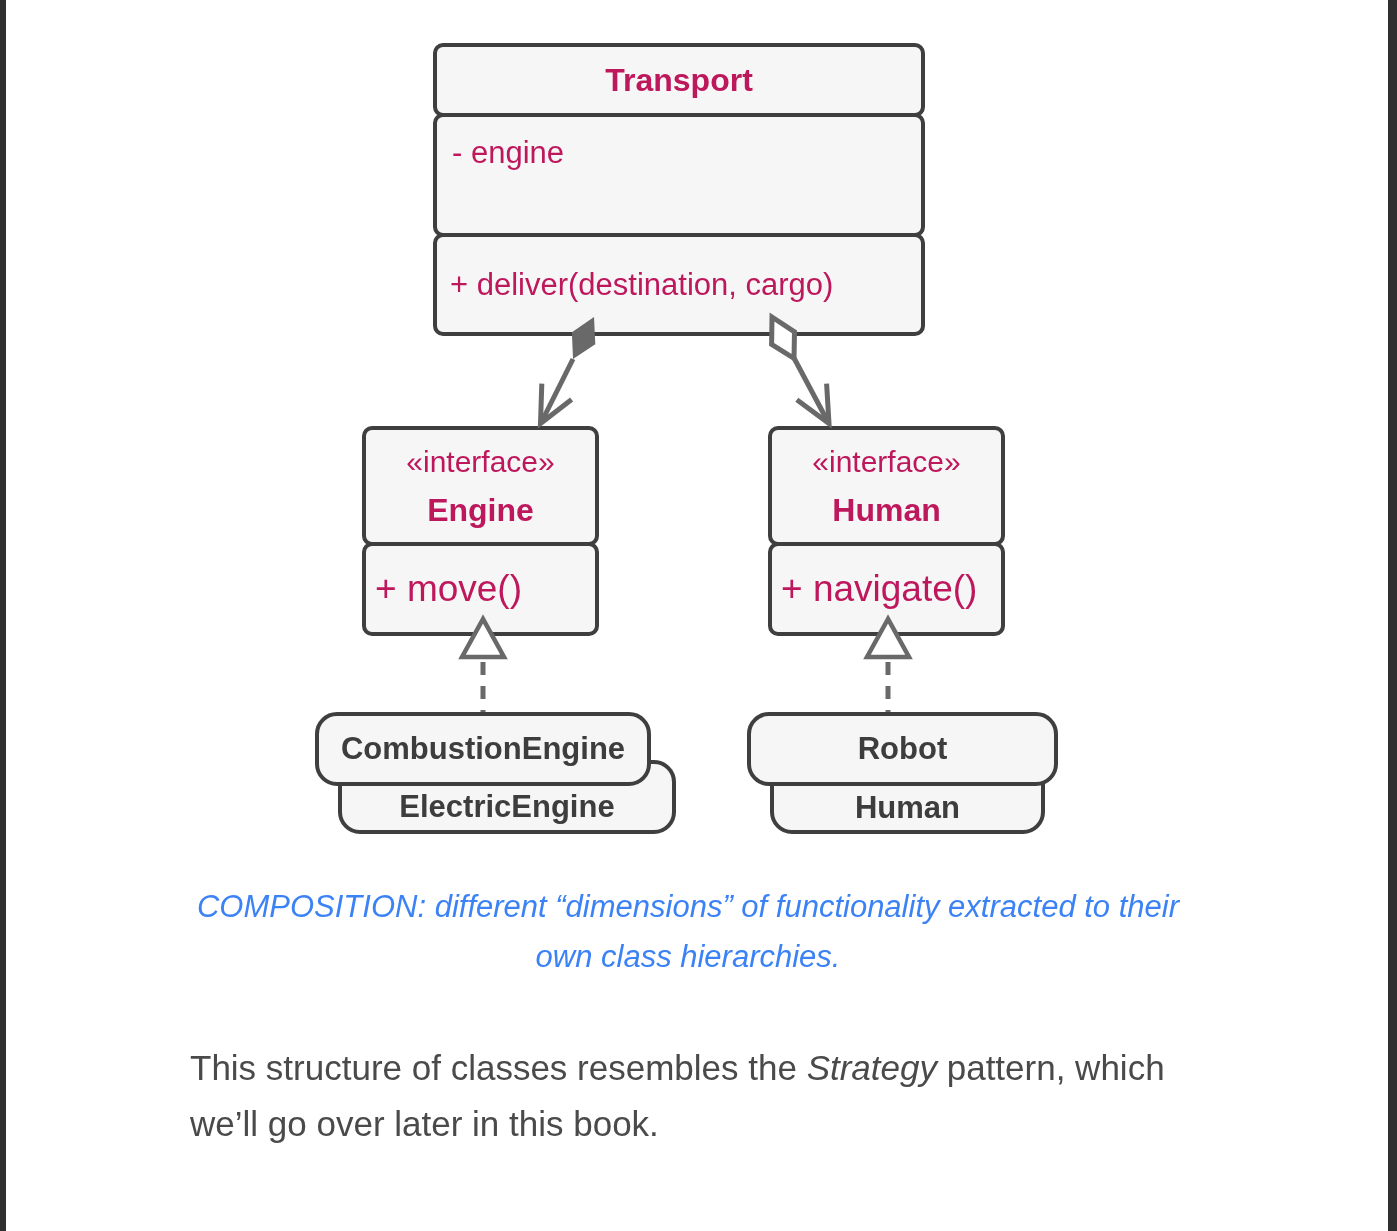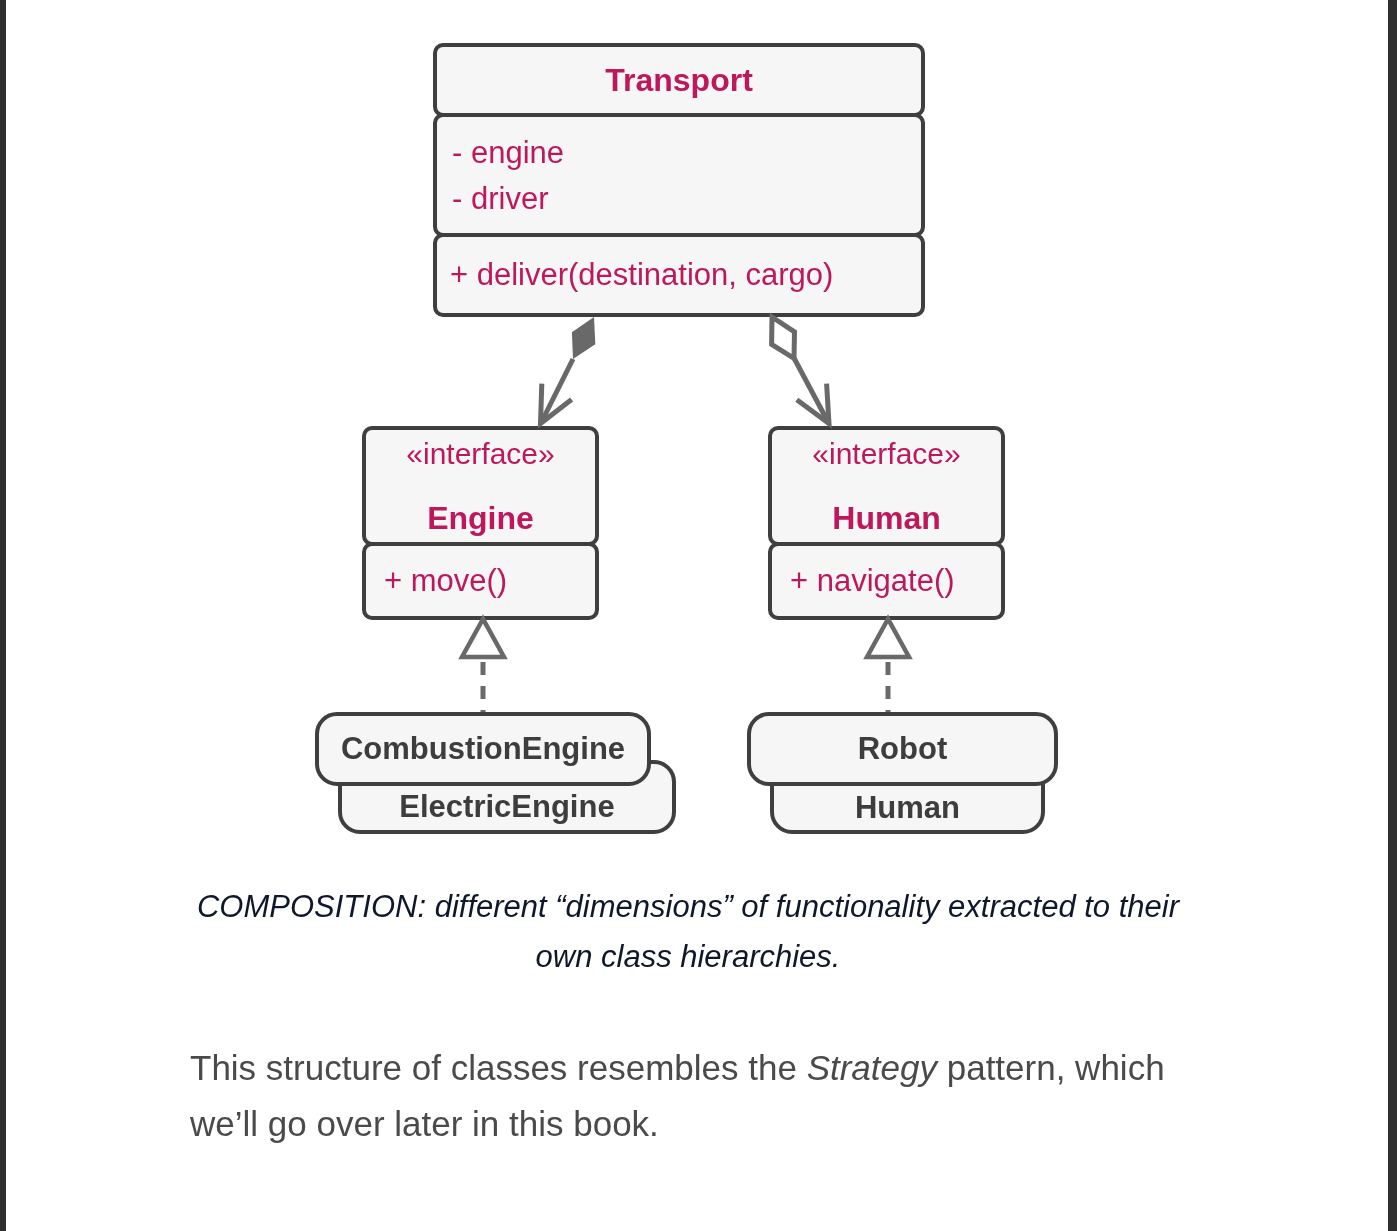--- a/index.html
+++ b/index.html
@@ -31,40 +31,40 @@
     height: 74px;
     display: flex; align-items: center; justify-content: center;
     font-weight: bold; font-size: 32px;
   }
   .transport .fields {
     height: 124px;
     padding: 13px 2px 0 15px;
     font-size: 31px; line-height: 46px;
   }
   .transport .methods {
-    height: 84px;
+    height: 103px;
     display: flex; align-items: center;
     padding: 0 13px;
     font-size: 31px;
   }
 
   .iface { top: 426px; width: 237px; }
   .iface.engine { left: 362px; }
   .iface.driver { left: 768px; }
   .iface .head {
     height: 120px;
-    display: flex; flex-direction: column; align-items: center; justify-content: space-between;
+    display: flex; flex-direction: column; align-items: center; justify-content: center;
     font-size: 30px; line-height: 48px;
   }
   .iface .head .iface-name { font-weight: bold; font-size: 32px; }
   .iface .methods {
-    height: 78px;
+    height: 94px;
     display: flex; align-items: center;
-    padding: 0 18px;
-    font-size: 31px;
+    padding: 0 9px;
+    font-size: 37px;
   }
 
   .impl {
     position: absolute;
     box-sizing: border-box;
     background: #f6f6f6;
     border: 4px solid #3f3f3f;
     border-radius: 22px;
     display: flex; align-items: center; justify-content: center;
     font-weight: bold; font-size: 31px; color: #3d3d3d;
@@ -75,21 +75,21 @@
   .impl.combustion { left: 315px; top: 712px; width: 336px; height: 74px; }
   .impl.human { left: 770px; top: 762px; width: 275px; height: 72px; padding-top: 20px; }
   .impl.robot { left: 747px; top: 712px; width: 311px; height: 74px; }
 
   .caption {
     position: absolute;
     left: 113px; top: 882px; width: 1150px;
     text-align: center;
     font-style: italic;
     font-size: 31px; line-height: 50px;
-    color: #0f172a;
+    color: #3b82f6;
   }
 
   .body-text {
     position: absolute;
     left: 190px; top: 1040px; width: 1160px;
     font-size: 35px; line-height: 56px;
     color: #4a4a4a;
     margin: 0;
   }
   .body-text em { font-style: italic; text-align: center; }
@@ -124,21 +124,20 @@
     <g stroke="#696969" fill="none">
       <line x1="888" y1="662" x2="888" y2="712" stroke-width="5" stroke-dasharray="13 11"></line>
       <polygon points="888,619 867,657 909,657" fill="#ffffff" stroke-width="4.5"></polygon>
     </g>
   </svg>
 
   <div class="uml-class transport">
     <div class="sec title">Transport</div>
     <div class="sec fields">
       <div>- engine</div>
-      <div>- driver</div>
     </div>
     <div class="sec methods">+ deliver(destination, cargo)</div>
   </div>
 
   <div class="uml-class iface engine">
     <div class="sec head">
       <div>«interface»</div>
       <div class="iface-name">Engine</div>
     </div>
     <div class="sec methods">+ move()</div>

